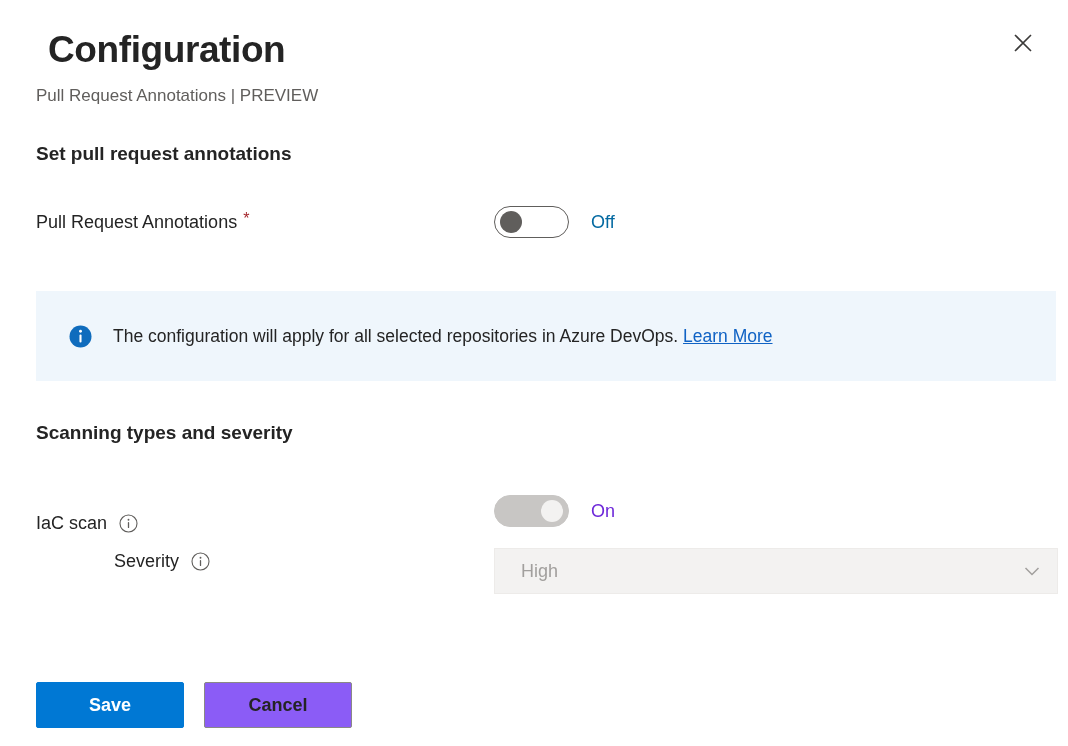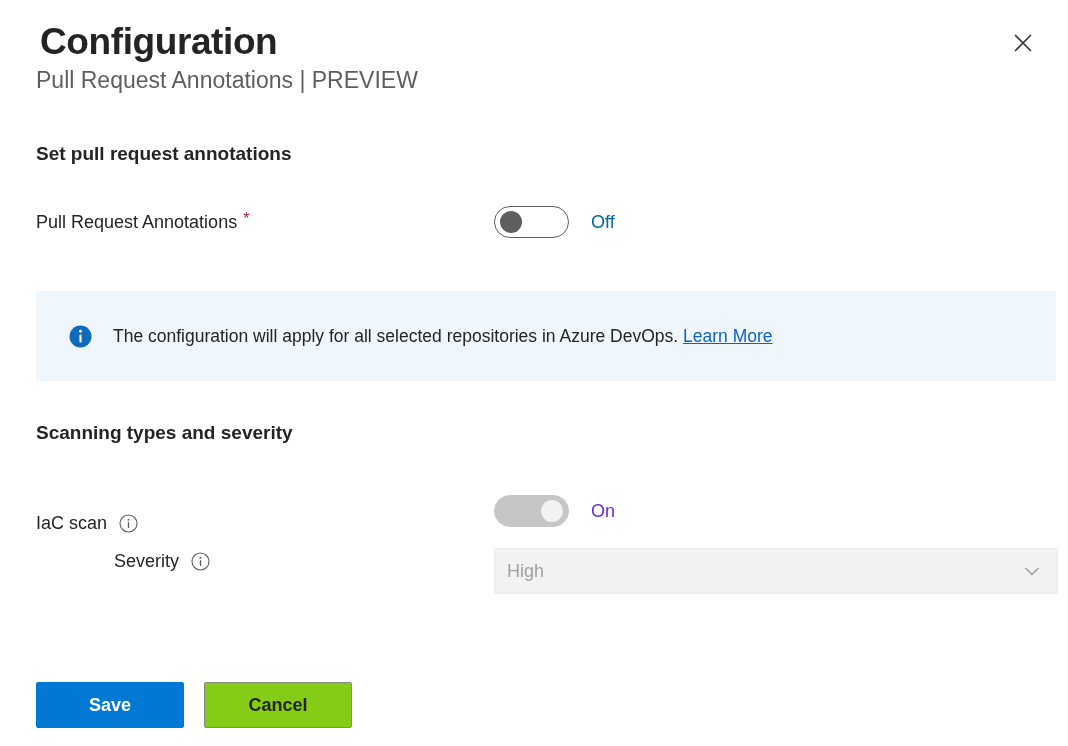--- a/index.html
+++ b/index.html
@@ -30,25 +30,25 @@
     left: 36px;
     top: 16px;
     right: 36px;
   }
   .page-title {
     font-size: 37px;
     line-height: 44px;
     font-weight: 600;
     letter-spacing: -0.4px;
     color: #242424;
-    margin: 4px;
+    margin: 12px;
     white-space: nowrap;
   }
   .page-subtitle {
-    font-size: 23px;
+    font-size: 17px;
     line-height: 24px;
     color: #605e5c;
     margin: 4px 0 0 0;
     white-space: nowrap;
   }
 
   .close-button {
     position: absolute;
     right: 26px;
     top: 24px;
@@ -219,21 +219,21 @@
     position: absolute;
     left: 494px;
     top: 548px;
     width: 564px;
     height: 46px;
     background: #f3f2f1;
     border: 1px solid #edebe9;
     box-sizing: border-box;
     display: flex;
     align-items: center;
-    padding: 0 14px 0 12px;
+    padding: 0 14px 0 26px;
     cursor: default;
   }
   .dropdown .dd-value {
     flex: 1 1 auto;
     font-size: 18px;
     color: #a19f9d;
     white-space: nowrap;
     overflow: hidden;
     text-overflow: ellipsis;
   }
@@ -265,21 +265,21 @@
     cursor: pointer;
     padding: 0 16px;
     box-sizing: border-box;
   }
   .btn-primary {
     background: #0078d4;
     color: #ffffff;
     border: 1px solid #0078d4;
   }
   .btn-secondary {
-    background: #84cc16;
+    background: #8b5cf6;
     color: #242424;
     border: 1px solid #8a8886;
   }
 </style>
 </head>
 <body>
 
 <div class="panel">
 
   <div class="header">

